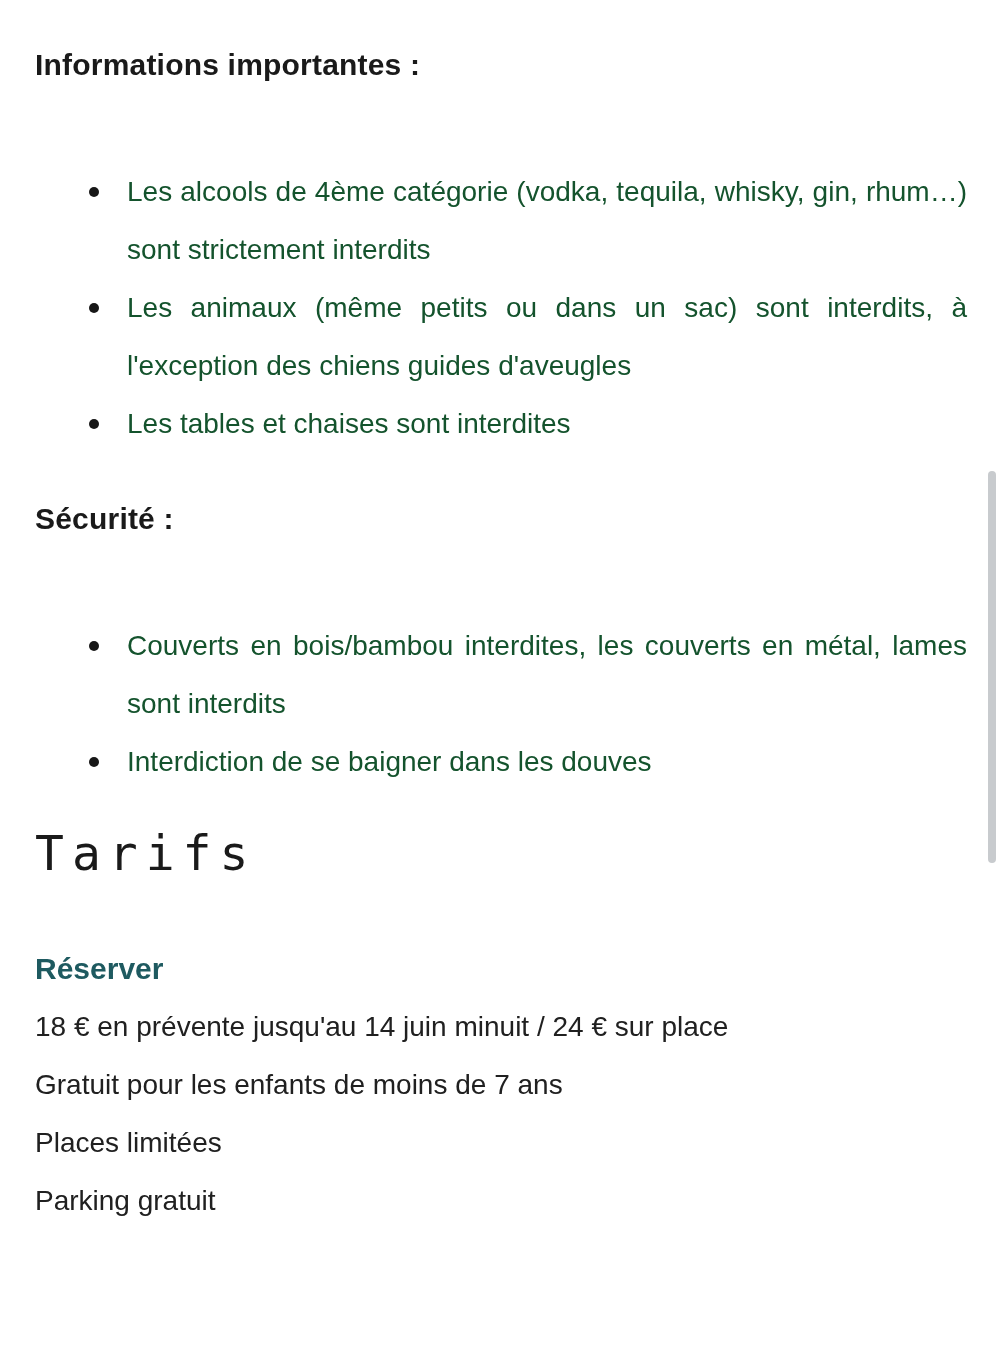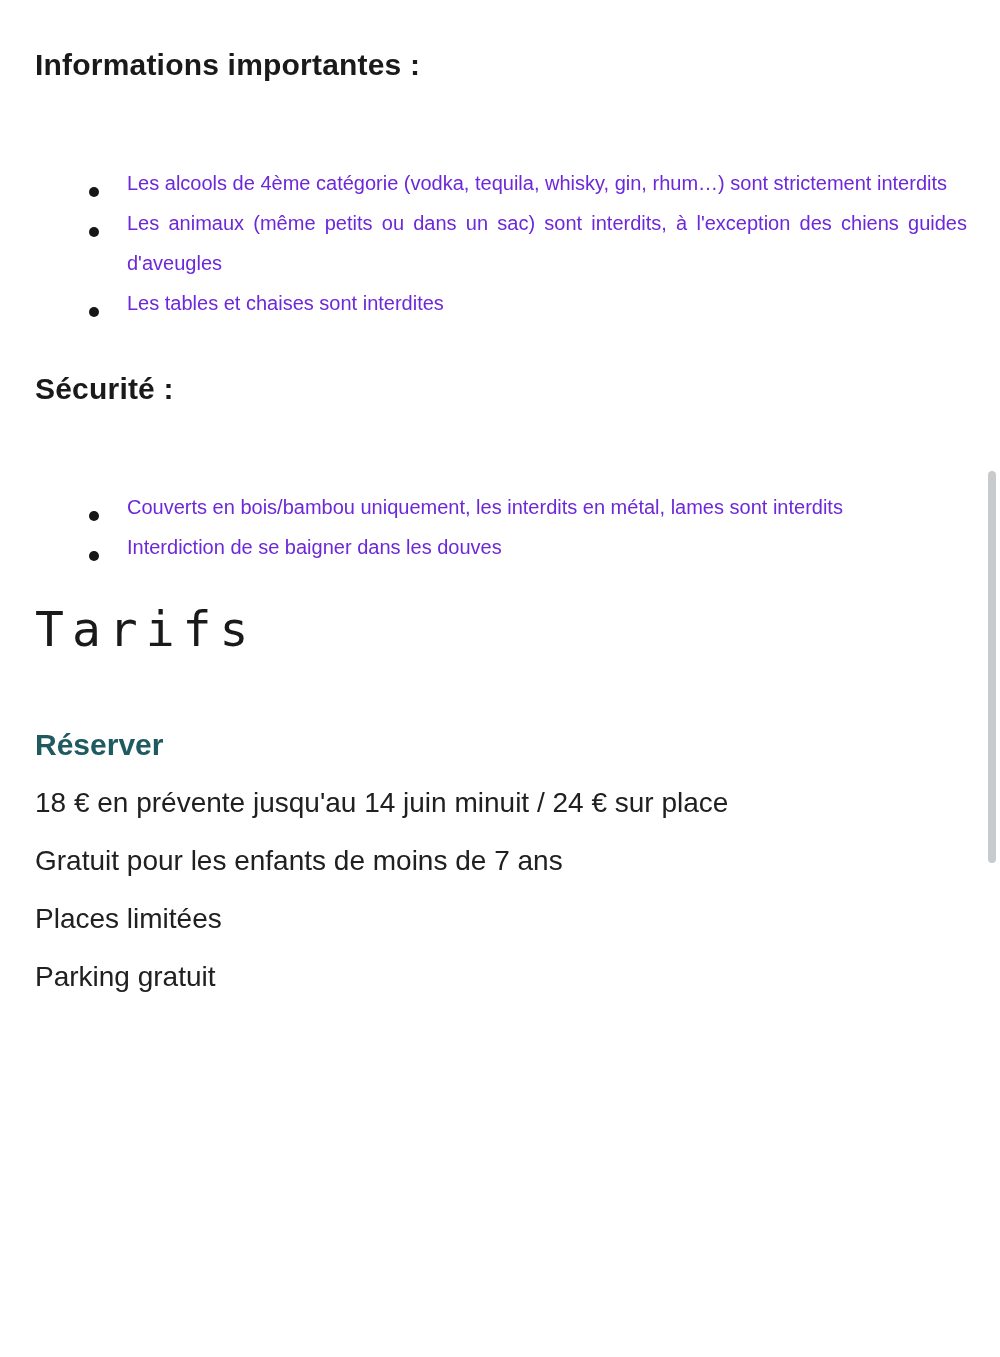--- a/index.html
+++ b/index.html
@@ -33,24 +33,24 @@
   section.security h3.section-heading { margin-top: 46px; }
 
   ul.rules-list {
     margin: 0;
     padding: 0;
     list-style: none;
   }
   ul.rules-list li {
     position: relative;
     padding-left: 92px;
-    font-size: 20px;
-    line-height: 40px;
+    font-size: 28px;
+    line-height: 58px;
     text-align: justify;
-    color: #6d28d9;
+    color: #14532d;
   }
   ul.rules-list li::before {
     content: "";
     position: absolute;
     left: 54px;
     top: 24px;
     width: 10px;
     height: 10px;
     border-radius: 50%;
     background: #171717;
@@ -114,21 +114,21 @@
       <ul class="rules-list">
         <li>Les alcools de 4ème catégorie (vodka, tequila, whisky, gin, rhum…) sont strictement interdits</li>
         <li>Les animaux (même petits ou dans un sac) sont interdits, à l'exception des chiens guides d'aveugles</li>
         <li>Les tables et chaises sont interdites</li>
       </ul>
     </section>
 
     <section class="security">
       <h3 class="section-heading">Sécurité :</h3>
       <ul class="rules-list">
-        <li>Couverts en bois/bambou uniquement, les interdits en métal, lames sont interdits</li>
+        <li>Couverts en bois/bambou interdites, les couverts en métal, lames sont interdits</li>
         <li>Interdiction de se baigner dans les douves</li>
       </ul>
     </section>
 
     <section class="tarifs">
       <h2 class="tarifs-heading">Tarifs</h2>
       <a class="reserver-link">Réserver</a>
       <div class="price-lines">
         <p>18 € en prévente jusqu'au 14 juin minuit / 24 € sur place</p>
         <p>Gratuit pour les enfants de moins de 7 ans</p>

